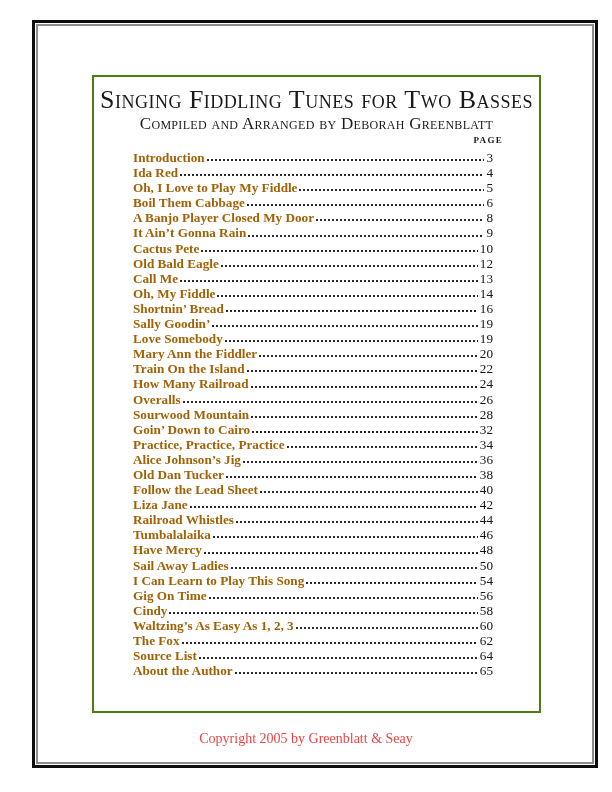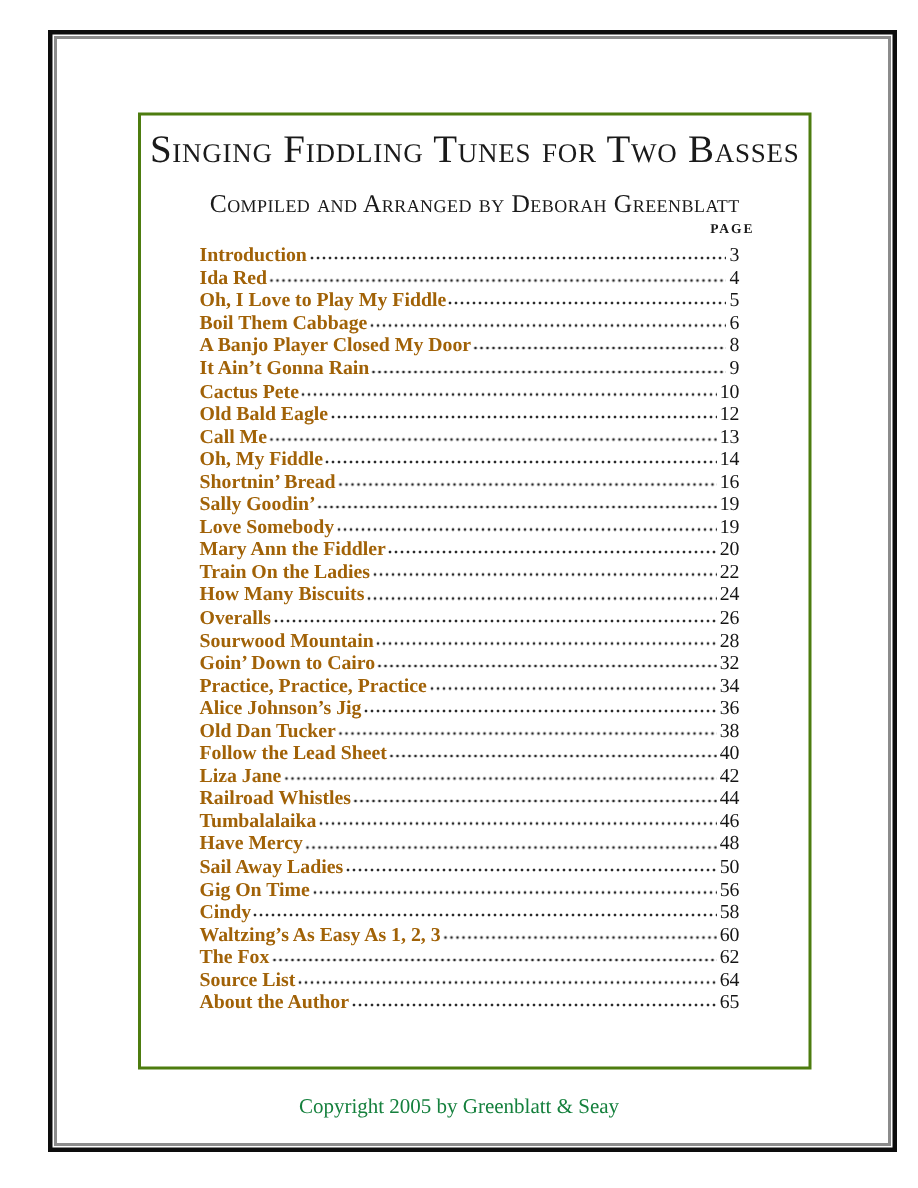--- a/index.html
+++ b/index.html
@@ -38,21 +38,21 @@
     margin-top: 10px;
     text-align: center;
     font-size: 26px;
     line-height: 26px;
     font-variant: small-caps;
     letter-spacing: 0.5px;
     white-space: nowrap;
     color: #1a1a1a;
   }
   .book-subtitle {
-    margin-top: 13px;
+    margin-top: 1px;
     text-align: center;
     font-size: 17px;
     line-height: 19px;
     font-variant: small-caps;
     letter-spacing: 0.3px;
     white-space: nowrap;
     color: #1a1a1a;
   }
   .page-col-label {
     margin-top: 2px;
@@ -92,21 +92,21 @@
     font-weight: normal;
     white-space: nowrap;
     color: #151515;
   }
   .footer {
     position: absolute;
     left: 0; right: 0;
     top: 731px;
     text-align: center;
     font-size: 14px;
-    color: #15803d;
+    color: #ef4444;
   }
 </style>
 </head>
 <body>
 
 <div class="page">
 
   <div class="outer-frame">
     <div class="inner-frame"></div>
   </div>
@@ -194,27 +194,27 @@
     <span class="entry-page">19</span>
   </div>
 
   <div class="toc-row">
     <span class="entry-title">Mary Ann the Fiddler</span>
     <span class="dot-leader"></span>
     <span class="entry-page">20</span>
   </div>
 
   <div class="toc-row">
-    <span class="entry-title">Train On the Ladies</span>
+    <span class="entry-title">Train On the Island</span>
     <span class="dot-leader"></span>
     <span class="entry-page">22</span>
   </div>
 
   <div class="toc-row">
-    <span class="entry-title">How Many Biscuits</span>
+    <span class="entry-title">How Many Railroad</span>
     <span class="dot-leader"></span>
     <span class="entry-page">24</span>
   </div>
 
   <div class="toc-row">
     <span class="entry-title">Overalls</span>
     <span class="dot-leader"></span>
     <span class="entry-page">26</span>
   </div>
 
@@ -279,20 +279,25 @@
     <span class="entry-page">48</span>
   </div>
 
   <div class="toc-row">
     <span class="entry-title">Sail Away Ladies</span>
     <span class="dot-leader"></span>
     <span class="entry-page">50</span>
   </div>
 
 
+  <div class="toc-row">
+    <span class="entry-title">I Can Learn to Play This Song</span>
+    <span class="dot-leader"></span>
+    <span class="entry-page">54</span>
+  </div>
 
   <div class="toc-row">
     <span class="entry-title">Gig On Time</span>
     <span class="dot-leader"></span>
     <span class="entry-page">56</span>
   </div>
 
   <div class="toc-row">
     <span class="entry-title">Cindy</span>
     <span class="dot-leader"></span>

